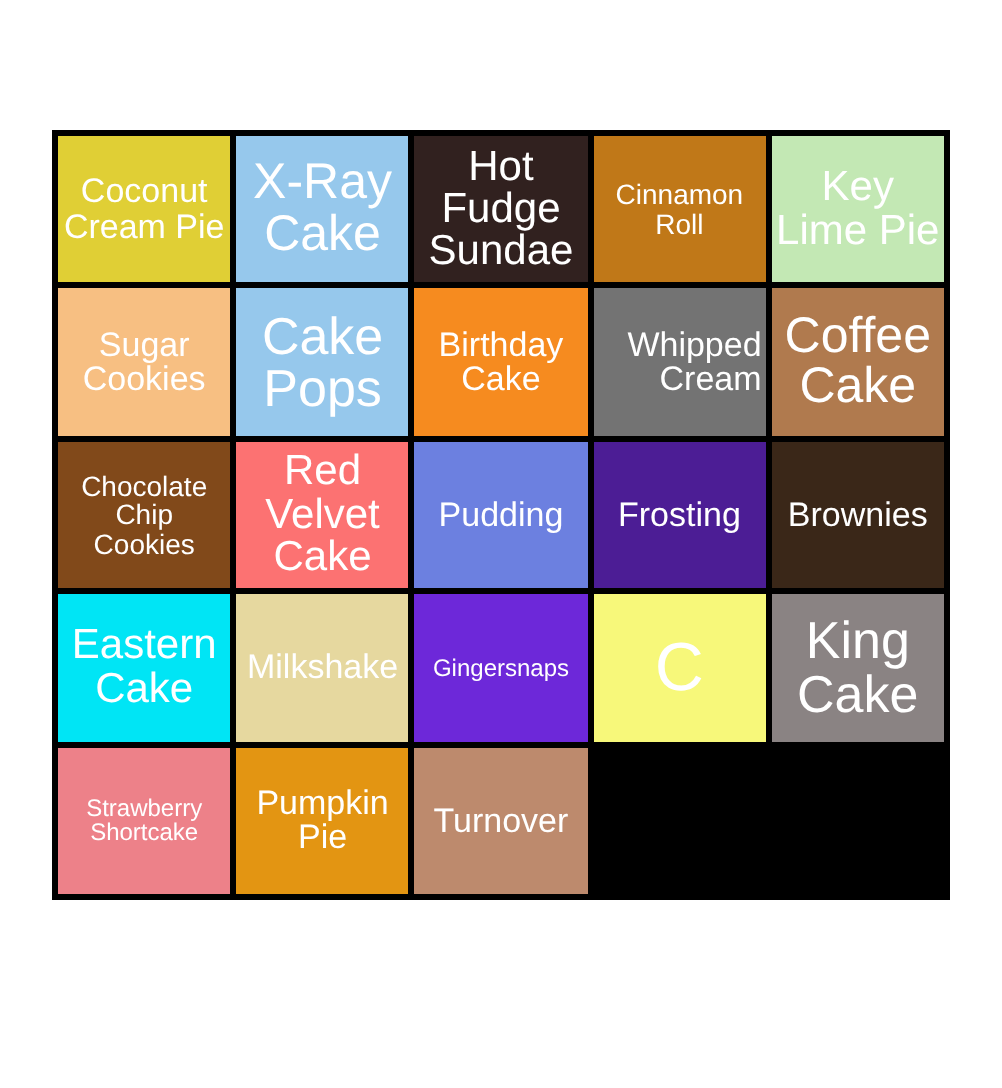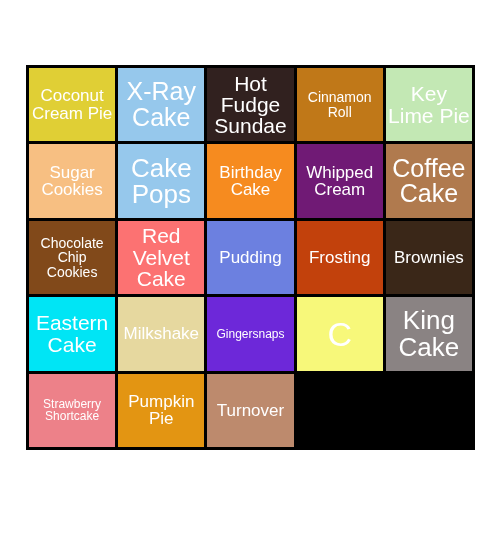--- a/index.html
+++ b/index.html
@@ -83,36 +83,36 @@
     </div>
     <div class="bingo-cell fs-md" style="background-color: rgb(247, 191, 130);">
       <span class="cell-text">Sugar Cookies</span>
     </div>
     <div class="bingo-cell fs-xxl" style="background-color: rgb(150, 200, 236);">
       <span class="cell-text">Cake Pops</span>
     </div>
     <div class="bingo-cell fs-md" style="background-color: rgb(246, 139, 31);">
       <span class="cell-text">Birthday Cake</span>
     </div>
-    <div class="bingo-cell fs-md" style="background-color: #701a75;">
+    <div class="bingo-cell fs-md" style="background-color: #737373; text-align: right;">
       <span class="cell-text">Whipped Cream</span>
     </div>
     <div class="bingo-cell fs-xl" style="background-color: rgb(176, 122, 78);">
       <span class="cell-text">Coffee Cake</span>
     </div>
     <div class="bingo-cell fs-sm" style="background-color: rgb(129, 73, 26);">
       <span class="cell-text">Chocolate Chip Cookies</span>
     </div>
     <div class="bingo-cell fs-lg" style="background-color: rgb(252, 114, 114);">
       <span class="cell-text">Red Velvet Cake</span>
     </div>
     <div class="bingo-cell fs-md" style="background-color: rgb(108, 128, 224);">
       <span class="cell-text">Pudding</span>
     </div>
-    <div class="bingo-cell fs-md" style="background-color: #c2410c; justify-content: flex-end;">
+    <div class="bingo-cell fs-md" style="background-color: #4c1d95; justify-content: flex-end;">
       <span class="cell-text">Frosting</span>
     </div>
     <div class="bingo-cell fs-md" style="background-color: rgb(58, 39, 24);">
       <span class="cell-text">Brownies</span>
     </div>
     <div class="bingo-cell fs-lg" style="background-color: rgb(0, 229, 245);">
       <span class="cell-text">Eastern Cake</span>
     </div>
     <div class="bingo-cell fs-md" style="background-color: rgb(230, 216, 159);">
       <span class="cell-text">Milkshake</span>

